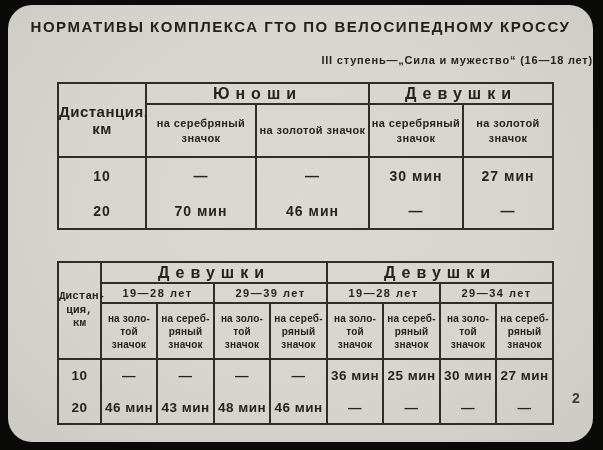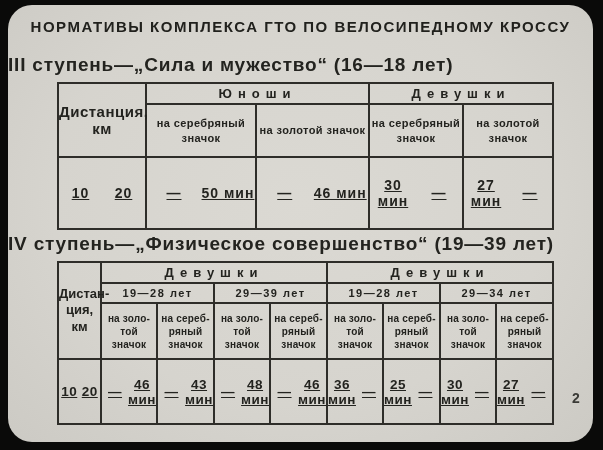--- a/index.html
+++ b/index.html
@@ -15,46 +15,46 @@
     background-image:radial-gradient(ellipse at 50% 45%, #dbd9d3 0%, #d6d4ce 60%, #cccac4 100%);
     border-radius:24px;
     color:#23231f;
   }
   .title{
     position:absolute;left:0;top:13px;width:100%;
     text-align:center;font-size:15px;font-weight:bold;
     letter-spacing:1.5px;color:#21211d;
   }
   .heading{
-    position:absolute;width:100%;text-align:left;
-    font-size:19px;font-weight:bold;letter-spacing:0.8px;color:#23231f;
+    position:absolute;width:100%;text-align:right;
+    font-size:11px;font-weight:bold;letter-spacing:0.8px;color:#23231f;
   }
   .h3{top:49px;}
   .h4{top:228px;}
   table{
     position:absolute;left:49px;border-collapse:collapse;table-layout:fixed;
     color:#23231f;
   }
   .t1{top:77px;width:495px;}
   .t2{top:256px;width:495px;}
   td{
     border:2px solid #2e2d29;
     text-align:center;vertical-align:middle;
     padding:0;font-weight:bold;
   }
   .pre{white-space:pre-line;}
-  .grp{font-size:13px;letter-spacing:6px;height:19px;}
+  .grp{font-size:16px;letter-spacing:6px;height:19px;}
   .t1 .dist{font-size:15px;letter-spacing:0.5px;}
   .t1 .badge{font-size:11px;line-height:1.35;letter-spacing:0.4px;height:51px;}
   .t1 .data td{height:70px;font-size:14px;letter-spacing:1px;}
-  .t2 .dist{font-size:13px;line-height:1.25;}
+  .t2 .dist{font-size:11px;line-height:1.25;font-family:Liberation Mono, monospace;}
   .agecell{height:18px;font-size:11px;letter-spacing:1.5px;}
   .t2 .badge{font-size:10px;line-height:1.3;height:54px;letter-spacing:0.2px;}
   .t2 .data td{height:63px;font-size:13.5px;letter-spacing:0.5px;}
-  .stack{display:flex;flex-direction:row;height:100%;text-decoration:underline;}
+  .stack{display:flex;flex-direction:column;height:100%;}
   .stack div{flex:1;display:flex;align-items:center;justify-content:center;}
   .pagenum{
     position:absolute;left:564px;top:385px;
     font-size:14px;font-weight:bold;color:#3a3a36;
   }
 </style>
 </head>
 <body>
 
 <div class="slide">
@@ -89,21 +89,21 @@
       <tr class="data">
         <td>
           <div class="stack">
             <div>10</div>
             <div>20</div>
           </div>
         </td>
         <td>
           <div class="stack">
             <div>—</div>
-            <div>50 мин</div>
+            <div>70 мин</div>
           </div>
         </td>
         <td>
           <div class="stack">
             <div>—</div>
             <div>46 мин</div>
           </div>
         </td>
         <td>
           <div class="stack">
@@ -114,21 +114,20 @@
         <td>
           <div class="stack">
             <div>27 мин</div>
             <div>—</div>
           </div>
         </td>
       </tr>
     </tbody>
   </table>
 
-  <div class="heading h4">IV ступень—„Физическое совершенство“ (19—39 лет)</div>
 
   <table class="t2">
     <colgroup>
       <col style="width:43px">
       <col style="width:56px">
         <col style="width:57px">
         <col style="width:56px">
         <col style="width:57px">
       <col style="width:56px">
         <col style="width:57px">

